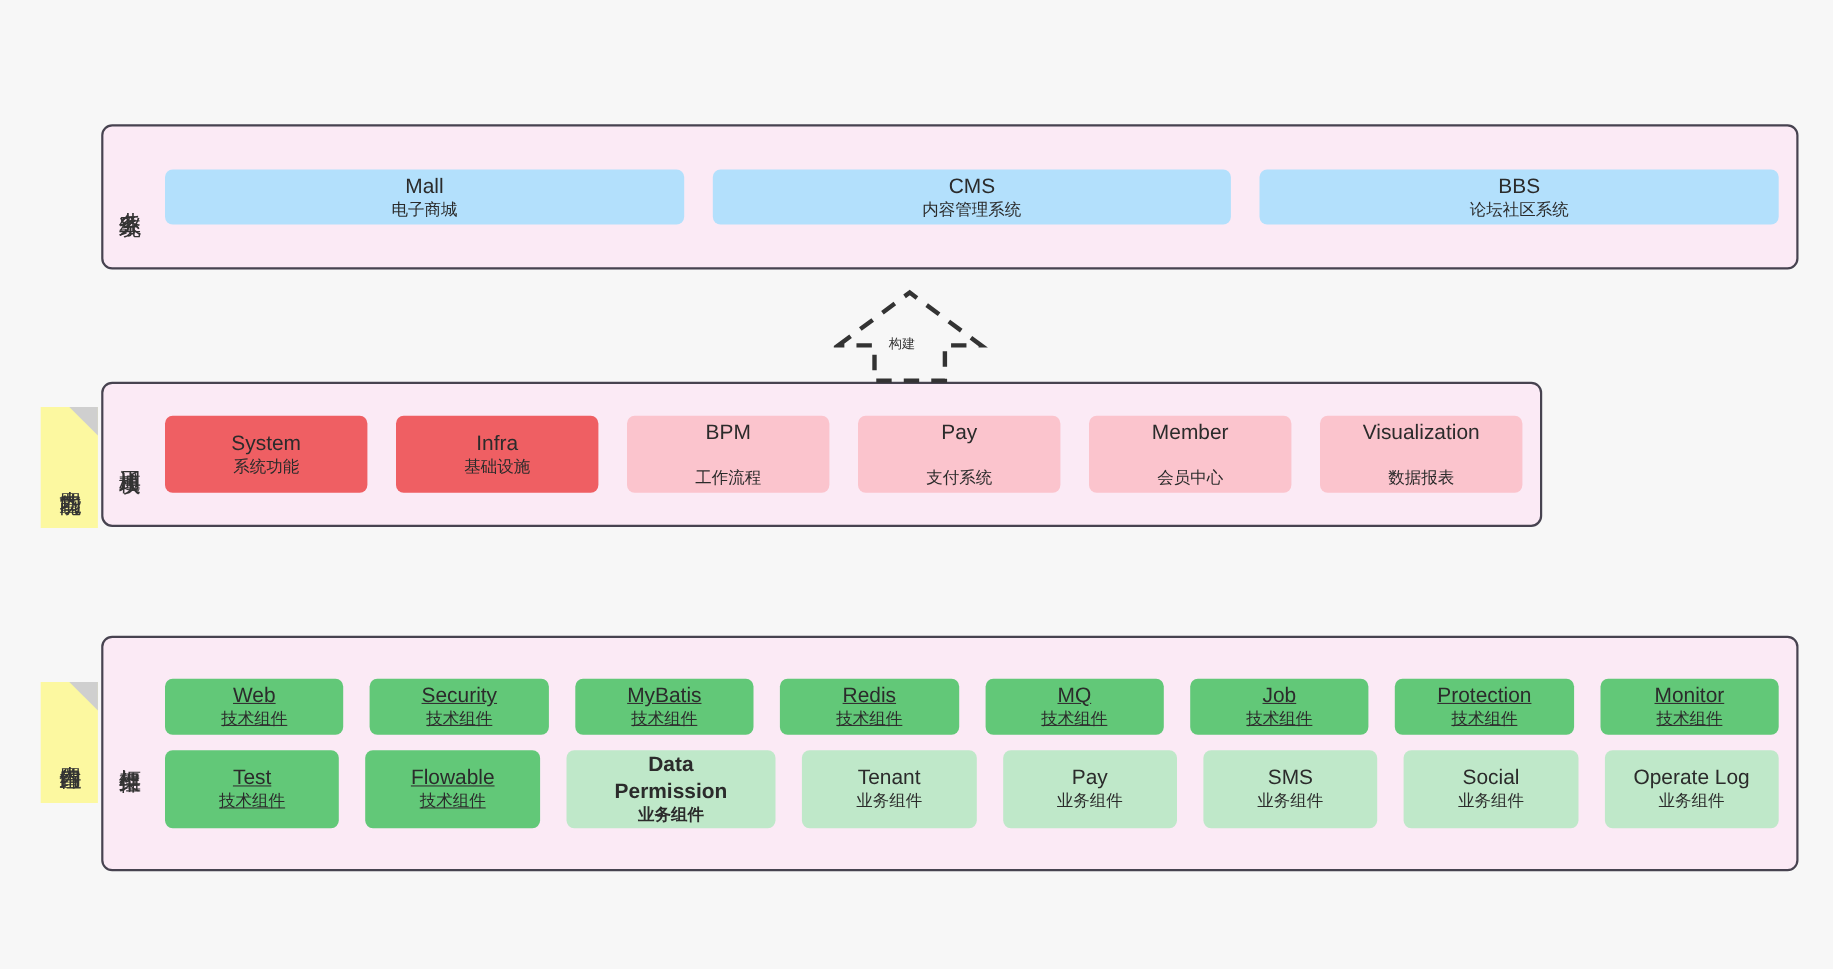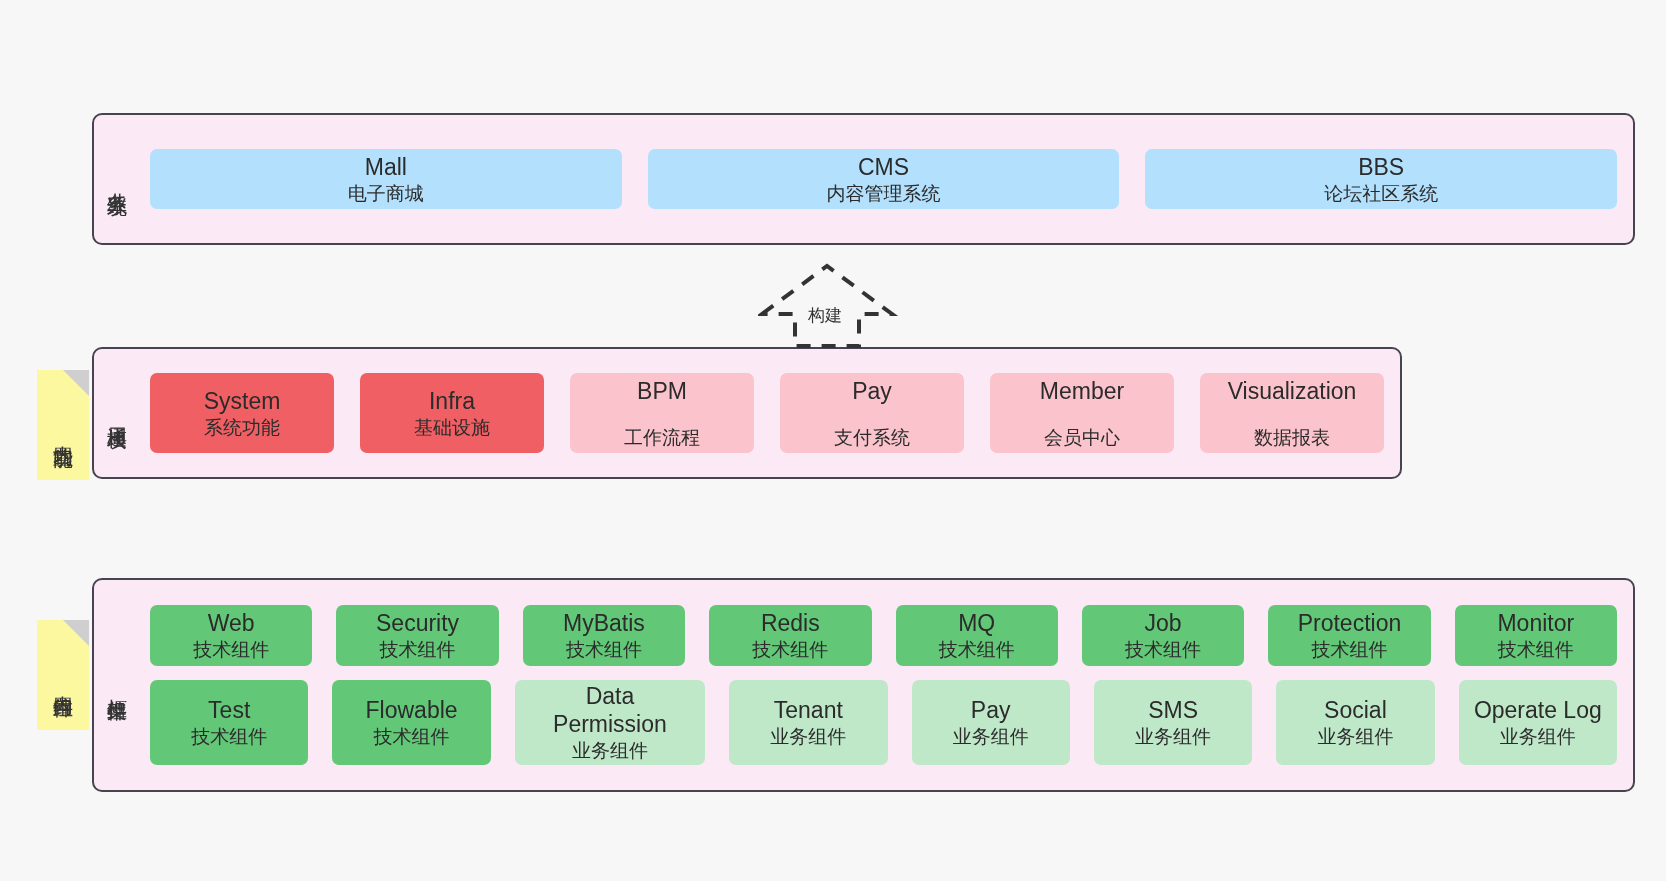--- a/index.html
+++ b/index.html
@@ -69,31 +69,31 @@
     display: flex;
     flex-direction: column;
     align-items: center;
     justify-content: center;
     text-align: center;
     box-sizing: border-box;
     padding: 4px 6px;
     line-height: 1.26;
   }
   .card .t1 {
-    font-size: 23px;
+    font-size: 19px;
     color: #2b2b2b;
   }
   .card .t2 {
-    font-size: 19px;
+    font-size: 15px;
     color: #2b2b2b;
   }
   .card.blue   { background: #b3e0fc; }
   .card.redstrong { background: #ef5f63; }
   .card.redsoft   { background: #fbc4cd; gap: 20px; }
-  .card.greenstrong { background: #62c878; }
+  .card.greenstrong { background: #62c878; text-decoration: underline; }
   .card.greensoft   { background: #bfe8c9; }
 
   
   .note {
     position: absolute;
     background: #fcf8a0;
     display: flex;
     align-items: center;
     justify-content: center;
     font-size: 20px;
@@ -117,21 +117,21 @@
     border-left: 26px solid transparent;
   }
 
   
   .arrow {
     position: absolute;
     z-index: 2;
   }
   .arrow .lbl {
     position: absolute;
-    font-size: 17px;
+    font-size: 12px;
     color: #333333;
     white-space: nowrap;
   }
 </style>
 </head>
 <body>
 
 <div id="canvas">
 
   <div class="layer" id="layer-business" style="left:92px; top:113px; width:1543px; height:132px;">
@@ -245,21 +245,21 @@
 
       <div class="row" style="gap:24px;">
         <div class="card greenstrong">
           <span class="t1">Test</span>
           <span class="t2">技术组件</span>
         </div>
         <div class="card greenstrong">
           <span class="t1">Flowable</span>
           <span class="t2">技术组件</span>
         </div>
-        <div class="card greensoft" style="padding:2px 22px;">
+        <div class="card greensoft" style="padding:2px 22px;font-weight:bold;">
           <span class="t1">Data Permission</span>
           <span class="t2">业务组件</span>
         </div>
         <div class="card greensoft">
           <span class="t1">Tenant</span>
           <span class="t2">业务组件</span>
         </div>
         <div class="card greensoft">
           <span class="t1">Pay</span>
           <span class="t2">业务组件</span>

